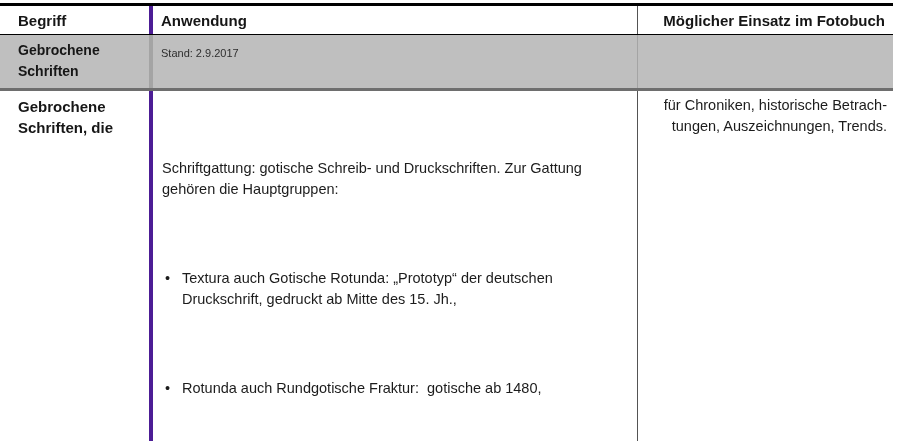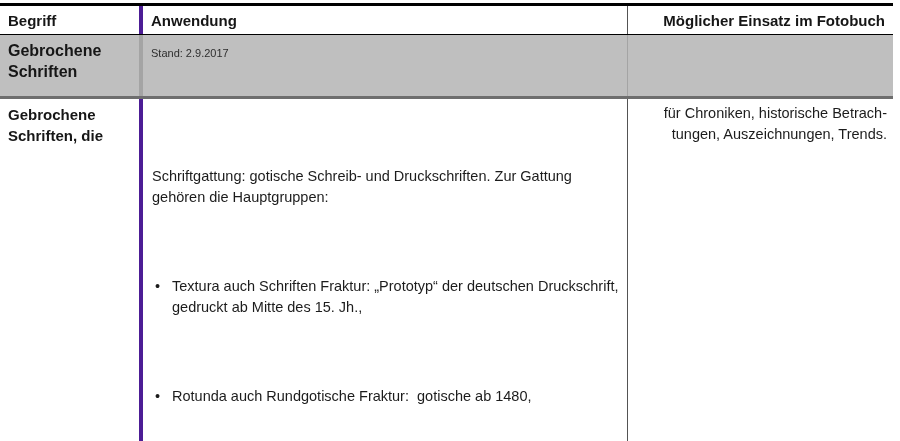--- a/index.html
+++ b/index.html
@@ -13,21 +13,21 @@
     color: #1c1c1c;
   }
   .doc-table {
     width: 893px;
     margin-top: 3px;
     border-top: 3px solid #000000;
     font-size: 14.5px;
   }
   .row { display: flex; }
   .cell { box-sizing: border-box; }
-  .col1 { flex: 0 0 139px; width: 139px; }
+  .col1 { flex: 0 0 139px; width: 139px; margin-left: 10px; }
   .col2 { flex: 0 0 489px; width: 489px; border-left: 4px solid #4c1d95; border-right: 1px solid #545454; }
   .col3 { flex: 1 1 auto; text-align: right; }
 
   
   .header-row { border-bottom: 1px solid #000000; }
   .header-row .cell {
     font-weight: bold;
     font-size: 15px;
     padding: 6px 8px 5px 8px;
     color: #161616;
@@ -35,23 +35,23 @@
 
   
   .section-row {
     background: #bfbfbf;
     border-bottom: 3px solid #6e6e6e;
     min-height: 50px;
   }
   .section-row .col2, .section-row .col3 { border-color: rgba(0,0,0,0.14); }
   .section-term {
     font-weight: bold;
-    font-size: 16px;
+    font-size: 14px;
     line-height: 21px;
-    padding: 5px 8px 14px 8px;
+    padding: 5px 8px 6px 8px;
     color: #161616;
   }
   .section-note {
     font-size: 11px;
     padding: 12px 8px;
     color: #2e2e2e;
   }
 
   
   .entry-row { border-bottom: 1px solid #aaaaaa; }
@@ -105,21 +105,21 @@
   <div class="row entry-row">
 
     <div class="cell col1 entry-term">Gebrochene Schriften, die</div>
 
     <div class="cell col2 cell-content">
 
       <p><span class="it">Schriftgattung:</span><span> gotische Schreib- und Druckschriften. Zur Gattung gehören die Hauptgruppen:</span></p>
 
       <div class="bullet-item">
         <span class="bullet-dot">•</span>
-        <span class="bullet-text"><span class="it">Textura</span><span> auch </span><span class="it">Schriften Fraktur:</span><span> „Prototyp“ der deutschen Druckschrift, gedruckt ab Mitte des 15. Jh.,</span></span>
+        <span class="bullet-text"><span class="it">Textura</span><span> auch </span><span class="it">Gotische Rotunda:</span><span> „Prototyp“ der deutschen Druckschrift, gedruckt ab Mitte des 15. Jh.,</span></span>
       </div>
 
       <div class="bullet-item">
         <span class="bullet-dot">•</span>
         <span class="bullet-text"><span class="it">Rotunda</span><span> auch </span><span class="it">Rundgotische Fraktur:</span><span>  gotische ab 1480,</span></span>
       </div>
 
       
 
       

